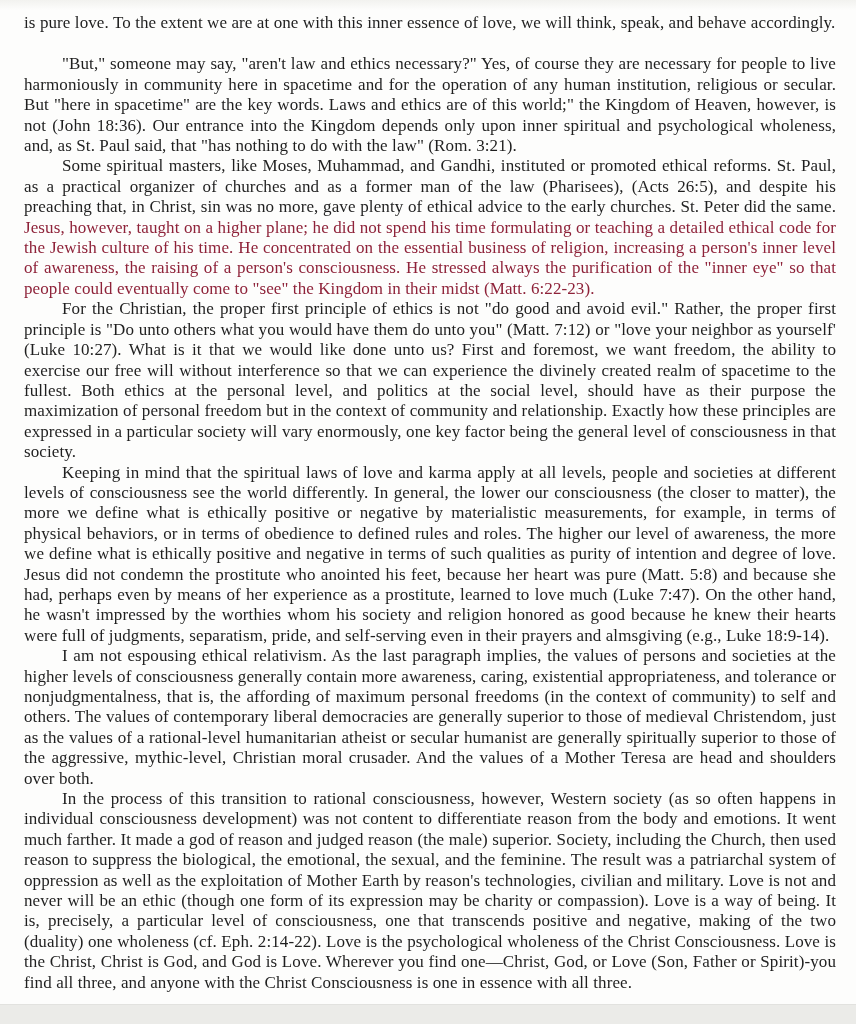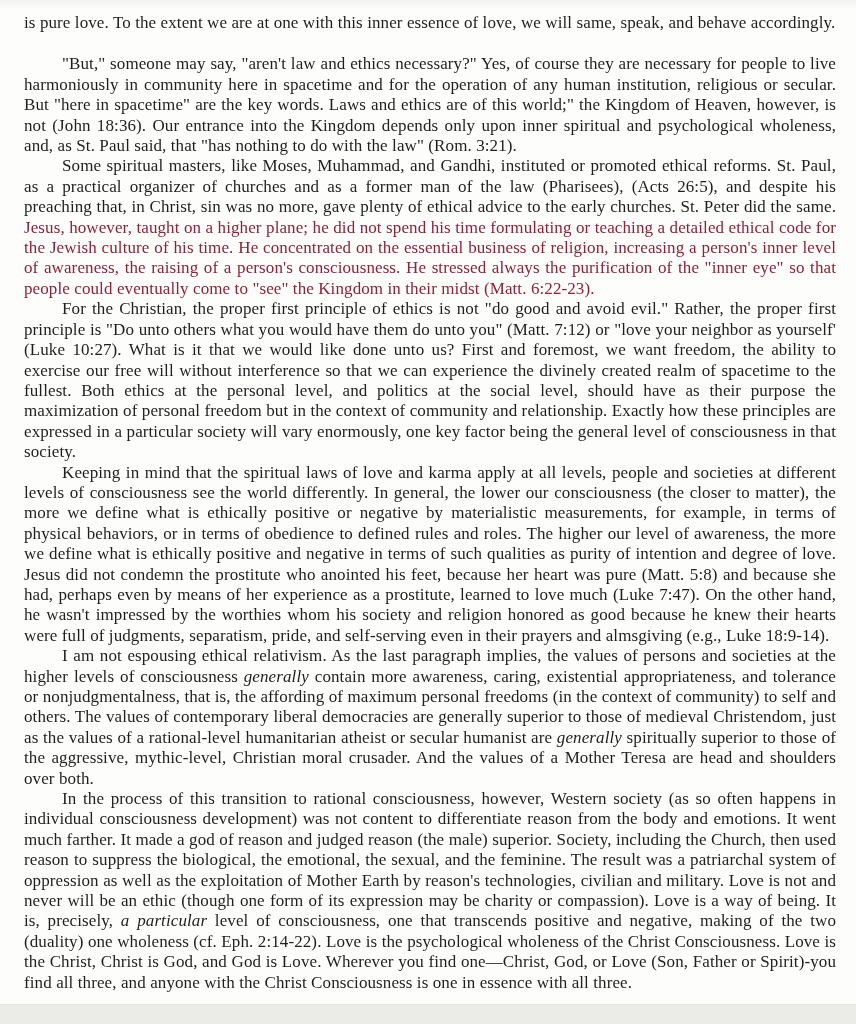--- a/index.html
+++ b/index.html
@@ -33,37 +33,37 @@
     text-align: justify;
     letter-spacing: 0.1px;
   }
   p.para {
     margin: 0;
     padding: 0;
   }
   p.para.indent { text-indent: 38px; }
   p.para.gap { margin-top: 21px; }
   .seg-red { color: var(--red); }
-  .seg-italic { font-style: italic; }
+  .seg-italic { }
   .bottom-strip {
     position: absolute;
     left: 0;
     bottom: 0;
     width: 100%;
     height: 20px;
     background: var(--strip);
     border-top: 1px solid #e2e2df;
   }
 </style>
 </head>
 <body>
 
 <div class="page">
   <div class="page-text">
-      <p class="para"><span>is pure love. To the extent we are at one with this inner essence of love, we will same, speak, and behave accordingly.</span></p>
+      <p class="para"><span>is pure love. To the extent we are at one with this inner essence of love, we will think, speak, and behave accordingly.</span></p>
       <p class="para indent gap"><span>"But," someone may say, "aren't law and ethics necessary?" Yes, of course they are necessary for people to live harmoniously in community here in spacetime and for the operation of any human institution, religious or secular. But "here in spacetime" are the key words. Laws and ethics are of this world;" the Kingdom of Heaven, however, is not (John 18:36). Our entrance into the Kingdom depends only upon inner spiritual and psychological wholeness, and, as St. Paul said, that "has nothing to do with the law" (Rom. 3:21).</span></p>
       <p class="para indent"><span>Some spiritual masters, like Moses, Muhammad, and Gandhi, instituted or promoted ethical reforms. St. Paul, as a practical organizer of churches and as a former man of the law (Pharisees), (Acts 26:5), and despite his preaching that, in Christ, sin was no more, gave plenty of ethical advice to the early churches. St. Peter did the same. </span><span class="seg-red">Jesus, however, taught on a higher plane; he did not spend his time formulating or teaching a detailed ethical code for the Jewish culture of his time. He concentrated on the essential business of religion, increasing a person's inner level of awareness, the raising of a person's consciousness. He stressed always the purification of the "inner eye" so that people could eventually come to "see" the Kingdom in their midst (Matt. 6:22-23).</span></p>
       <p class="para indent"><span>For the Christian, the proper first principle of ethics is not "do good and avoid evil." Rather, the proper first principle is "Do unto others what you would have them do unto you" (Matt. 7:12) or "love your neighbor as yourself' (Luke 10:27). What is it that we would like done unto us? First and foremost, we want freedom, the ability to exercise our free will without interference so that we can experience the divinely created realm of spacetime to the fullest. Both ethics at the personal level, and politics at the social level, should have as their purpose the maximization of personal freedom but in the context of community and relationship. Exactly how these principles are expressed in a particular society will vary enormously, one key factor being the general level of consciousness in that society.</span></p>
       <p class="para indent"><span>Keeping in mind that the spiritual laws of love and karma apply at all levels, people and societies at different levels of consciousness see the world differently. In general, the lower our consciousness (the closer to matter), the more we define what is ethically positive or negative by materialistic measurements, for example, in terms of physical behaviors, or in terms of obedience to defined rules and roles. The higher our level of awareness, the more we define what is ethically positive and negative in terms of such qualities as purity of intention and degree of love. Jesus did not condemn the prostitute who anointed his feet, because her heart was pure (Matt. 5:8) and because she had, perhaps even by means of her experience as a prostitute, learned to love much (Luke 7:47). On the other hand, he wasn't impressed by the worthies whom his society and religion honored as good because he knew their hearts were full of judgments, separatism, pride, and self-serving even in their prayers and almsgiving (e.g., Luke 18:9-14).</span></p>
       <p class="para indent"><span>I am not espousing ethical relativism. As the last paragraph implies, the values of persons and societies at the higher levels of consciousness </span><span class="seg-italic">generally</span><span> contain more awareness, caring, existential appropriateness, and tolerance or nonjudgmentalness, that is, the affording of maximum personal freedoms (in the context of community) to self and others. The values of contemporary liberal democracies are generally superior to those of medieval Christendom, just as the values of a rational-level humanitarian atheist or secular humanist are </span><span class="seg-italic">generally</span><span> spiritually superior to those of the aggressive, mythic-level, Christian moral crusader. And the values of a Mother Teresa are head and shoulders over both.</span></p>
       <p class="para indent"><span>In the process of this transition to rational consciousness, however, Western society (as so often happens in individual consciousness development) was not content to differentiate reason from the body and emotions. It went much farther. It made a god of reason and judged reason (the male) superior. Society, including the Church, then used reason to suppress the biological, the emotional, the sexual, and the feminine. The result was a patriarchal system of oppression as well as the exploitation of Mother Earth by reason's technologies, civilian and military. Love is not and never will be an ethic (though one form of its expression may be charity or compassion). Love is a way of being. It is, precisely, </span><span class="seg-italic">a particular</span><span> level of consciousness, one that transcends positive and negative, making of the two (duality) one wholeness (cf. Eph. 2:14-22). Love is the psychological wholeness of the Christ Consciousness. Love is the Christ, Christ is God, and God is Love. Wherever you find one—Christ, God, or Love (Son, Father or Spirit)-you find all three, and anyone with the Christ Consciousness is one in essence with all three.</span></p>
     </div>
   <div class="bottom-strip"></div>
 </div>
 

